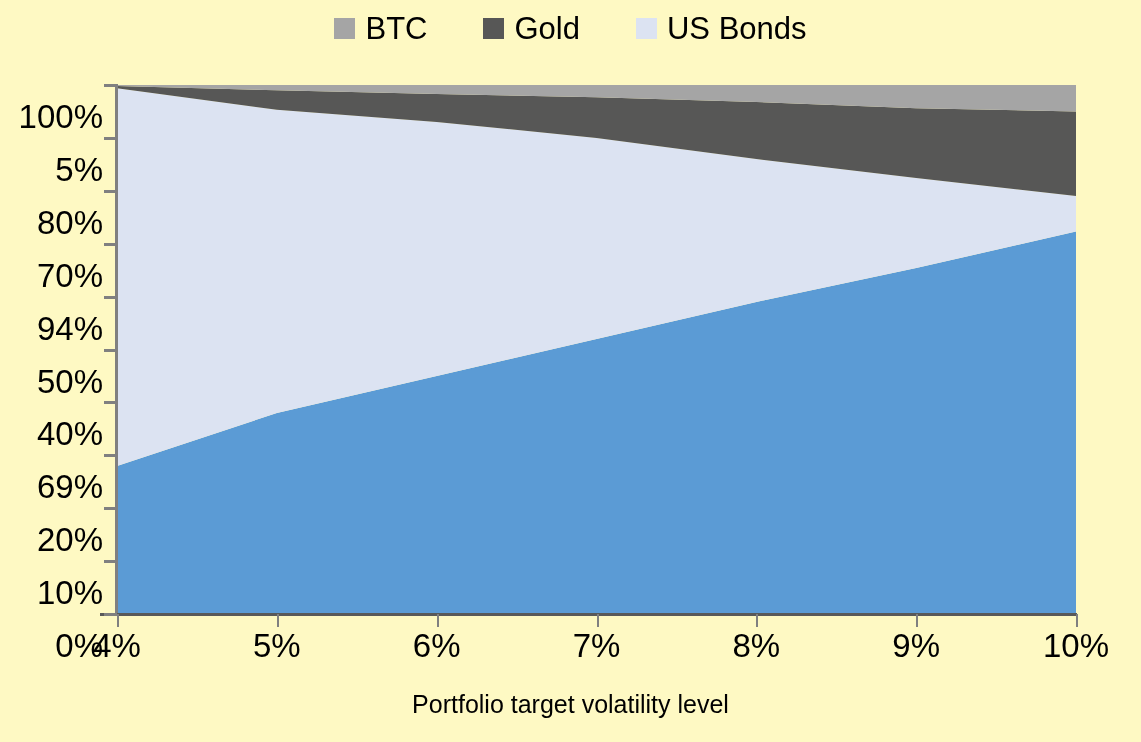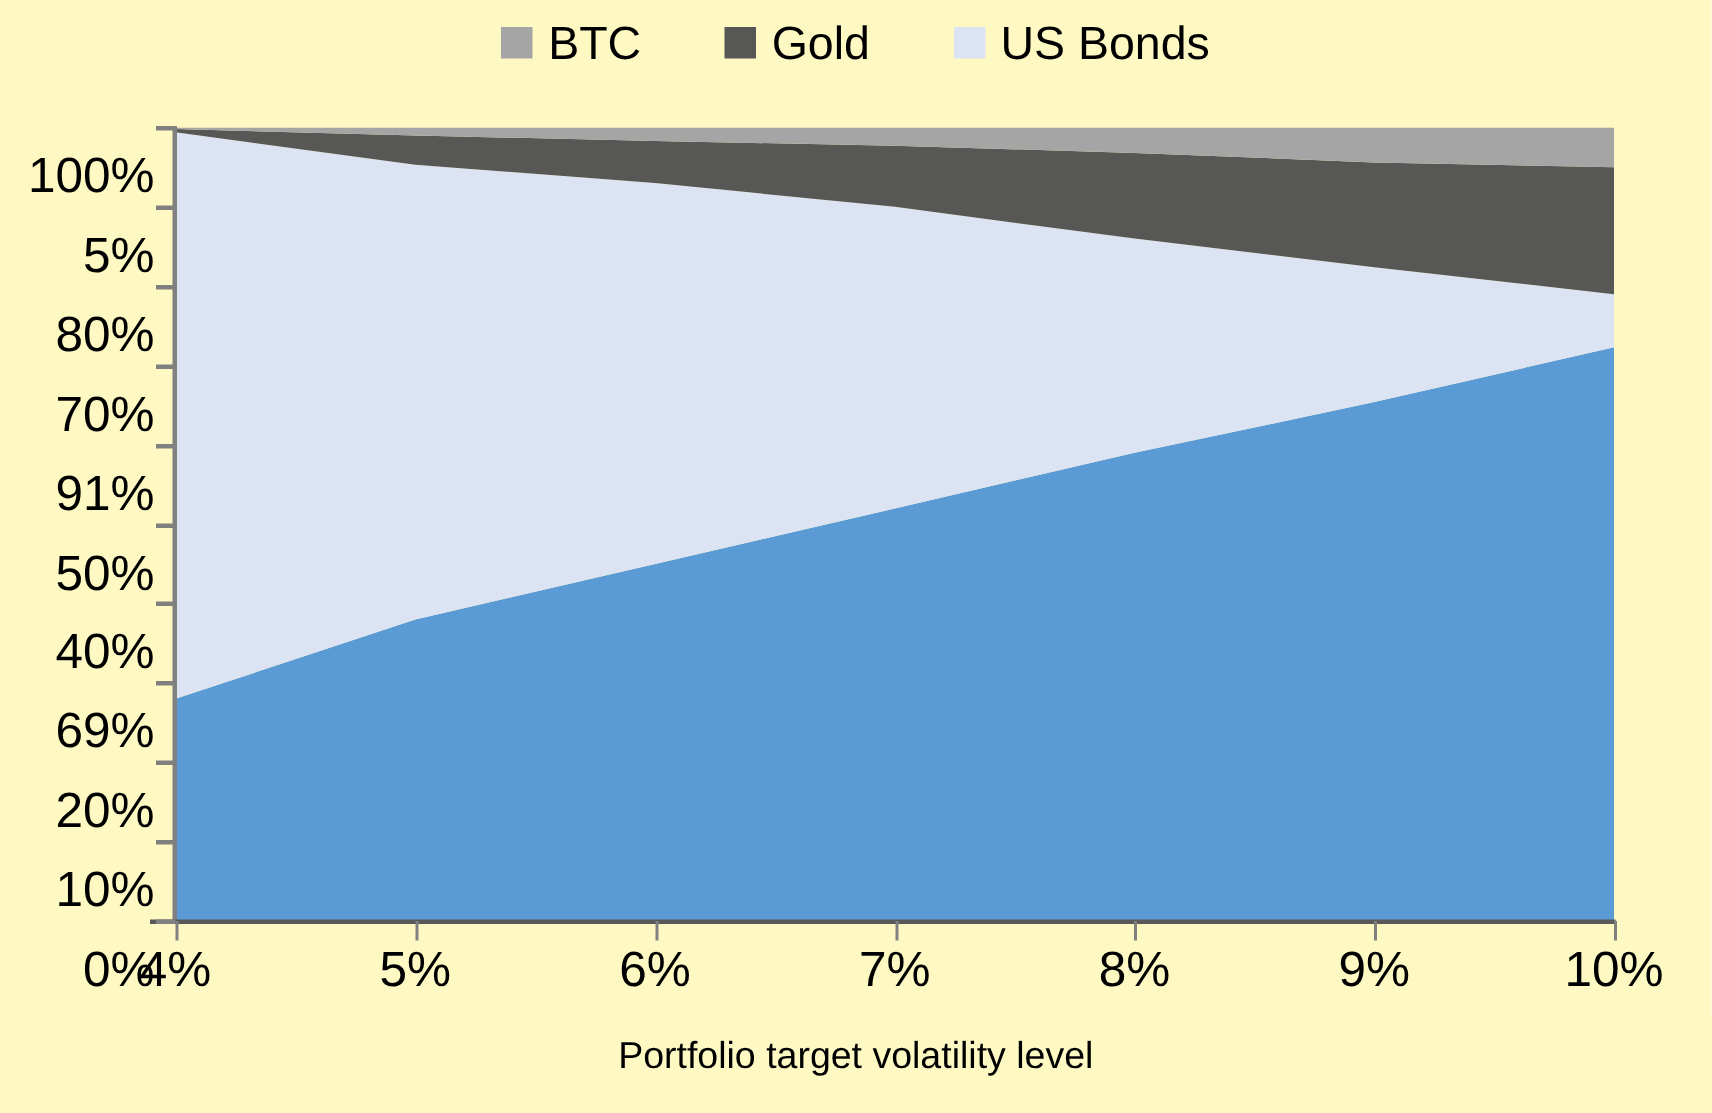--- a/index.html
+++ b/index.html
@@ -176,21 +176,21 @@
       <span class="legend-swatch" style="background: rgb(220, 227, 242);"></span>
       <span class="legend-label">US Bonds</span>
     </div>
   </div>
 
   <div id="y-labels">
       <div class="y-tick" style="top: 68px;">100%</div>
       <div class="y-tick" style="top: 120.9px;">5%</div>
       <div class="y-tick" style="top: 173.8px;">80%</div>
       <div class="y-tick" style="top: 226.7px;">70%</div>
-      <div class="y-tick" style="top: 279.6px;">91%</div>
+      <div class="y-tick" style="top: 279.6px;">94%</div>
       <div class="y-tick" style="top: 332.5px;">50%</div>
       <div class="y-tick" style="top: 385.4px; text-align: right;">40%</div>
       <div class="y-tick" style="top: 438.3px;">69%</div>
       <div class="y-tick" style="top: 491.2px;">20%</div>
       <div class="y-tick" style="top: 544.1px;">10%</div>
       <div class="y-tick" style="top: 597px;">0%</div>
     </div>
 
   <div id="plot-wrap">
     <svg id="plot-svg" viewBox="0 0 959 529" preserveAspectRatio="none">

